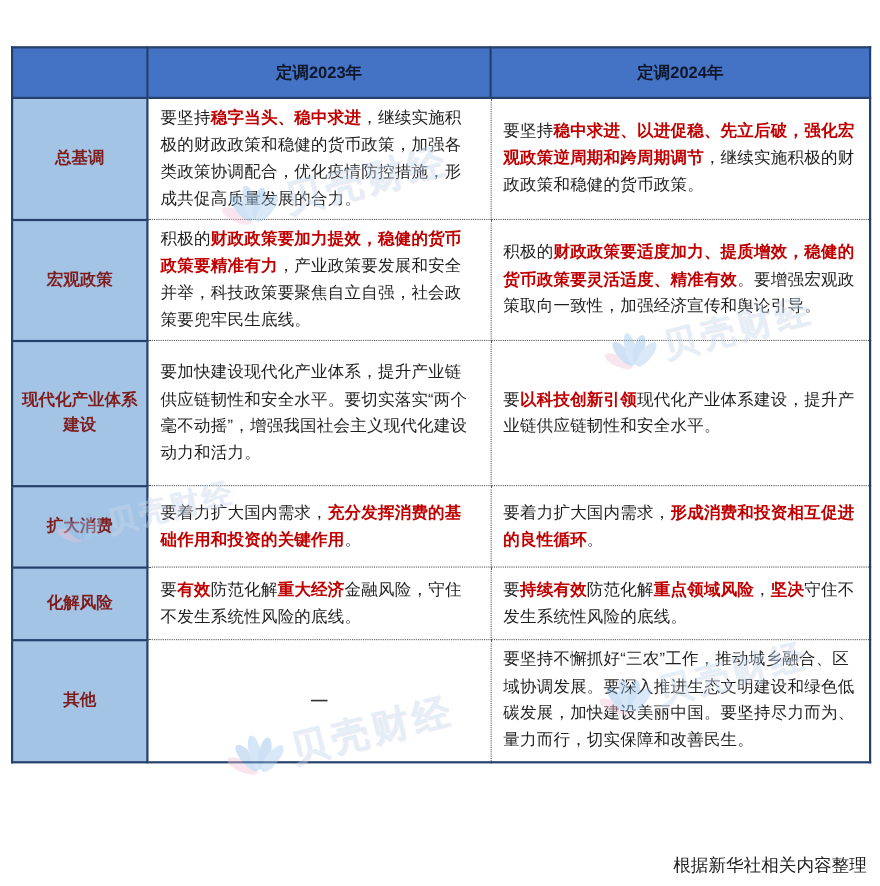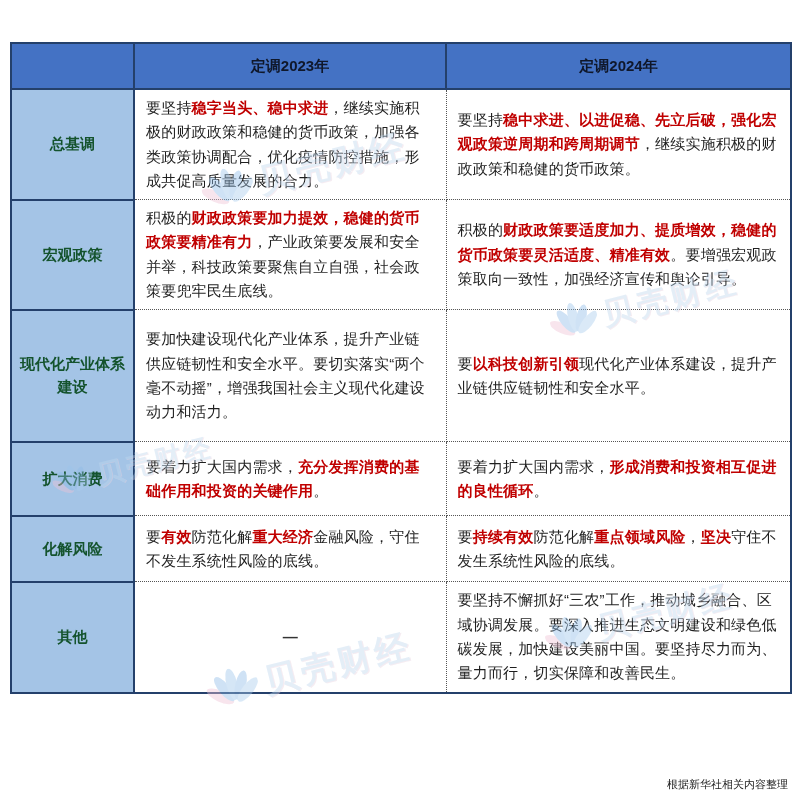--- a/index.html
+++ b/index.html
@@ -9,35 +9,35 @@
   .title { position:absolute; top:12px; left:0; width:100%; text-align:center;
            font-size:21px; font-weight:bold; color:#111; letter-spacing:1px; }
 
   table.cmp { position:absolute; left:10px; top:42px; width:780px;
               border-collapse:collapse; table-layout:fixed;
               border:2px solid #24406B; background:#fff; }
   col.c0 { width:123px; } col.c1 { width:312px; } col.c2 { width:345px; }
 
   .cmp th { background:#4472C4; color:#0f172a; font-size:15px; font-weight:bold;
             border:2px solid #24406B; text-align:center; height:46px; }
-  td.rowhead { background:#A4C4E6; color:#14532d; font-size:15px; font-weight:bold;
+  td.rowhead { background:#A4C4E6; color:#7f1d1d; font-size:15px; font-weight:bold;
                border:2px solid #24406B; text-align:center; vertical-align:middle;
                padding:4px 6px; line-height:1.5; }
   td.body { background:#ffffff; border:1px dotted #555; vertical-align:middle;
             padding:6px 11px; font-size:15px; line-height:1.62; color:#1f1f1f;
             text-align:left; letter-spacing:0.2px; }
   td.body span.red { color:#C00000; font-weight:bold; }
   td.dash { text-align:center; font-weight:bold; color:#333; }
 
   tbody tr:nth-child(1){height:109px;} tbody tr:nth-child(2){height:104px;}
   tbody tr:nth-child(3){height:132px;} tbody tr:nth-child(4){height:74px;margin-left:22px;}
   tbody tr:nth-child(5){height:66px;}  tbody tr:nth-child(6){height:86px;padding-left:43px;}
   tbody tr:nth-child(7){height:110px;}
 
-  .footer { position:absolute; top:777px; right:12px; font-size:11px; color:#222; }
+  .footer { position:absolute; top:777px; right:12px; font-size:16px; color:#222; }
 
   .wm-layer { position:absolute; inset:0; pointer-events:none; z-index:6; }
   .wm { position:absolute; display:flex; align-items:center; gap:6px;
         transform:rotate(-14deg); opacity:0.42; }
   .wm .wm-text { font-size:34px; font-weight:bold; color:#BFD7EE;
                  letter-spacing:4px; white-space:nowrap;
                  text-shadow:1px 1px 0 #e8d3e0; }
   .wm svg { display:block; }
 </style>
 </head>

